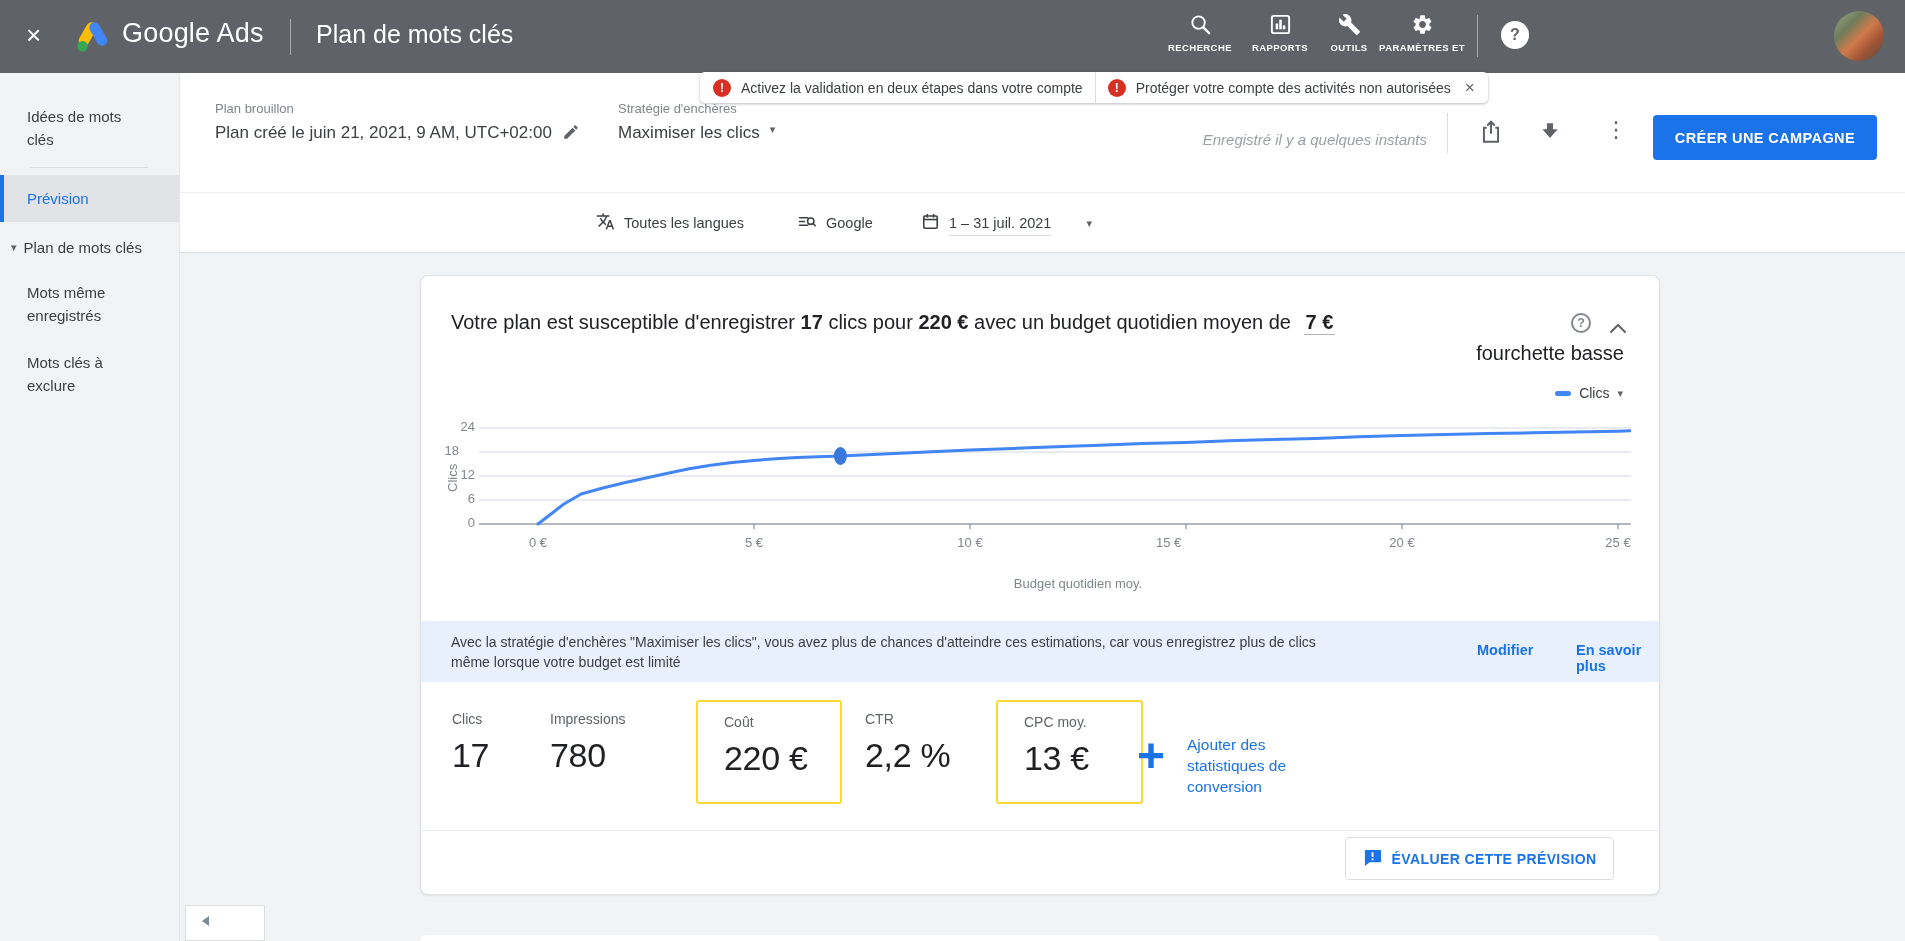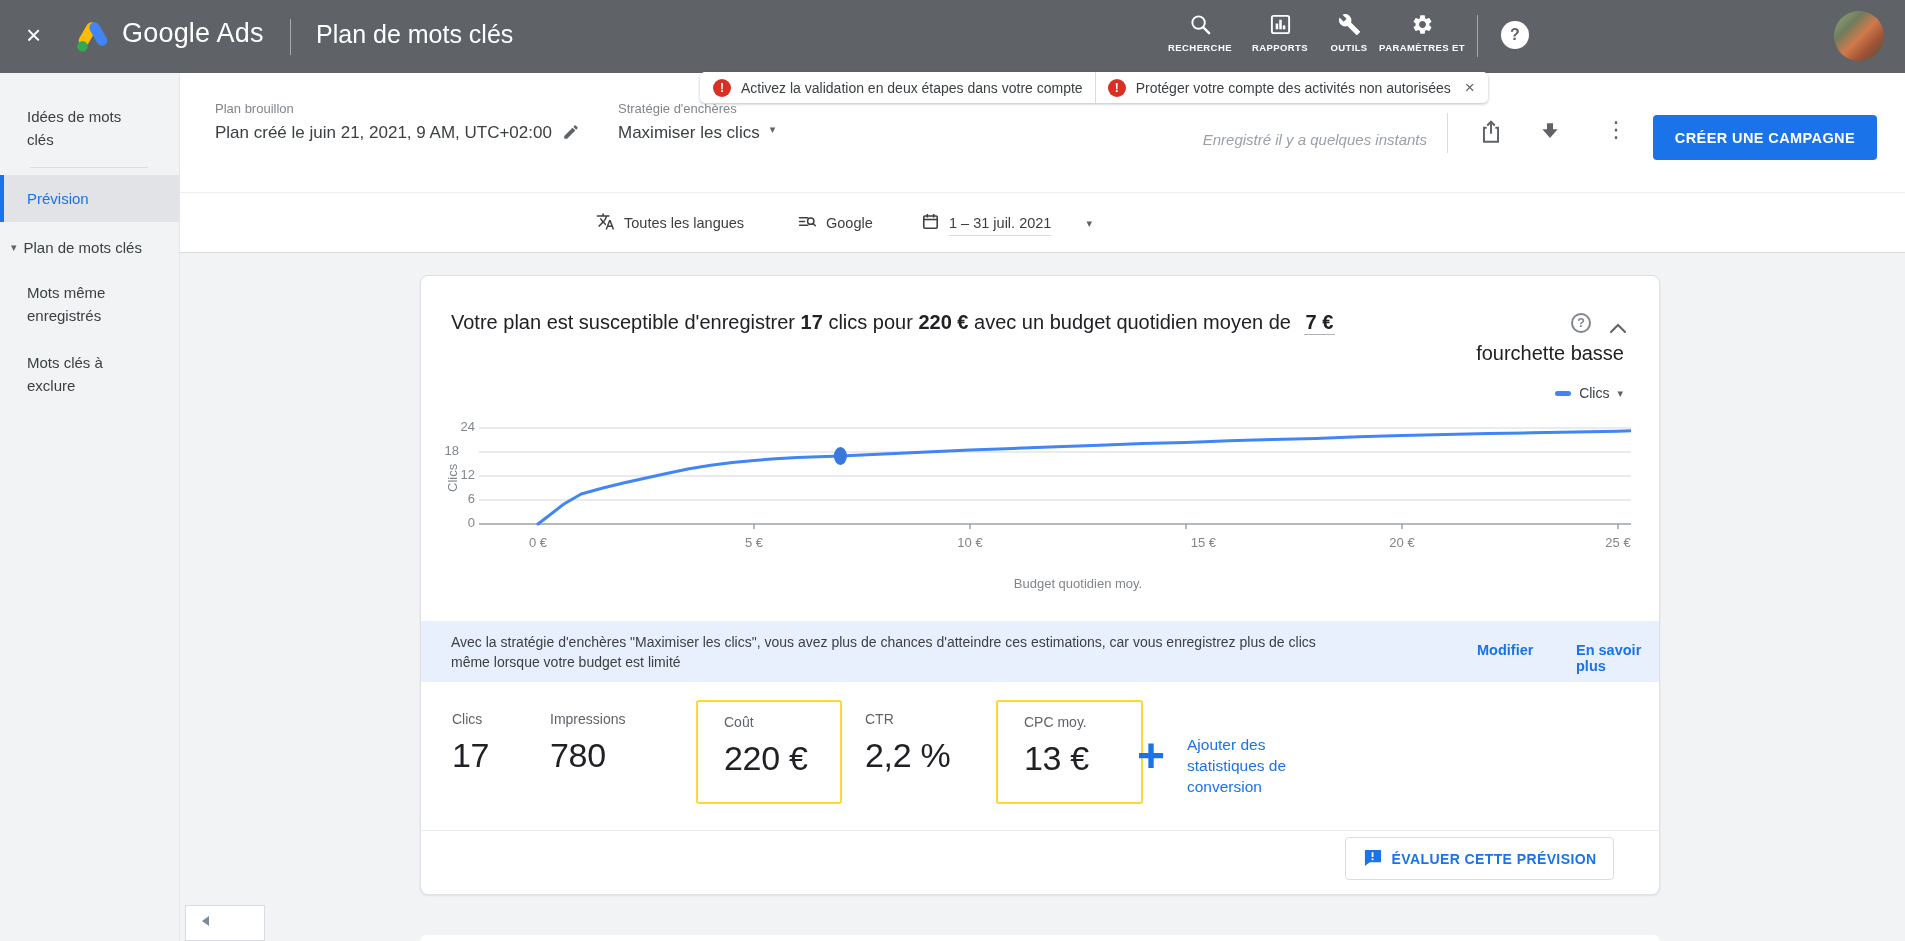--- a/index.html
+++ b/index.html
@@ -266,21 +266,21 @@
       <line x1="707" y1="110" x2="707" y2="115" stroke="#9aa0a6" stroke-width="1.5"></line>
       <line x1="923" y1="110" x2="923" y2="115" stroke="#9aa0a6" stroke-width="1.5"></line>
       <line x1="1139" y1="110" x2="1139" y2="115" stroke="#9aa0a6" stroke-width="1.5"></line>
       <polyline points="59.0,110.0 72.0,100.0 84.9,90.0 102.2,80.0 123.8,74.0 145.4,68.8 167.0,64.0 188.6,59.2 210.2,54.8 231.8,51.2 253.4,48.4 275.0,46.4 296.6,44.8 318.2,43.6 339.8,42.8 361.4,42.0 404.6,40.0 447.8,38.0 491.0,36.0 534.2,34.4 577.4,32.8 620.6,31.2 663.8,29.6 707.0,28.4 750.2,26.8 793.4,25.6 836.6,24.4 879.8,22.8 923.0,21.6 966.2,20.4 1009.4,19.6 1052.6,18.8 1095.8,18.0 1139.0,17.2 1152,16.7" fill="none" stroke="#4285f4" stroke-width="3" stroke-linejoin="round" stroke-linecap="round"></polyline>
       <ellipse cx="361.40000000000003" cy="42" rx="6.5" ry="9" fill="#3b78de"></ellipse>
     </svg>
   <div class="x-ticks">
       <div style="position:absolute;left:87px;top:0;width:60px;text-align:center">0 €</div>
       <div style="position:absolute;left:303px;top:0;width:60px;text-align:center">5 €</div>
       <div style="position:absolute;left:519px;top:0;width:60px;text-align:center">10 €</div>
-      <div style="position:absolute;left:735px;top:0;width:60px;text-align:right">15 €</div>
+      <div style="position:absolute;left:735px;top:0;width:60px;text-align:left">15 €</div>
       <div style="position:absolute;left:951px;top:0;width:60px;text-align:center">20 €</div>
       <div style="position:absolute;left:1167px;top:0;width:60px;text-align:center">25 €</div>
     </div>
   <div class="xlabel">Budget quotidien moy.</div>
 
   <div class="infobar">
     <div class="infobar-text">Avec la stratégie d'enchères "Maximiser les clics", vous avez plus de chances d'atteindre ces estimations, car vous enregistrez plus de clics même lorsque votre budget est limité</div>
     <span class="link link-modify">Modifier</span>
     <span class="link link-learn">En savoir plus</span>
   </div>

